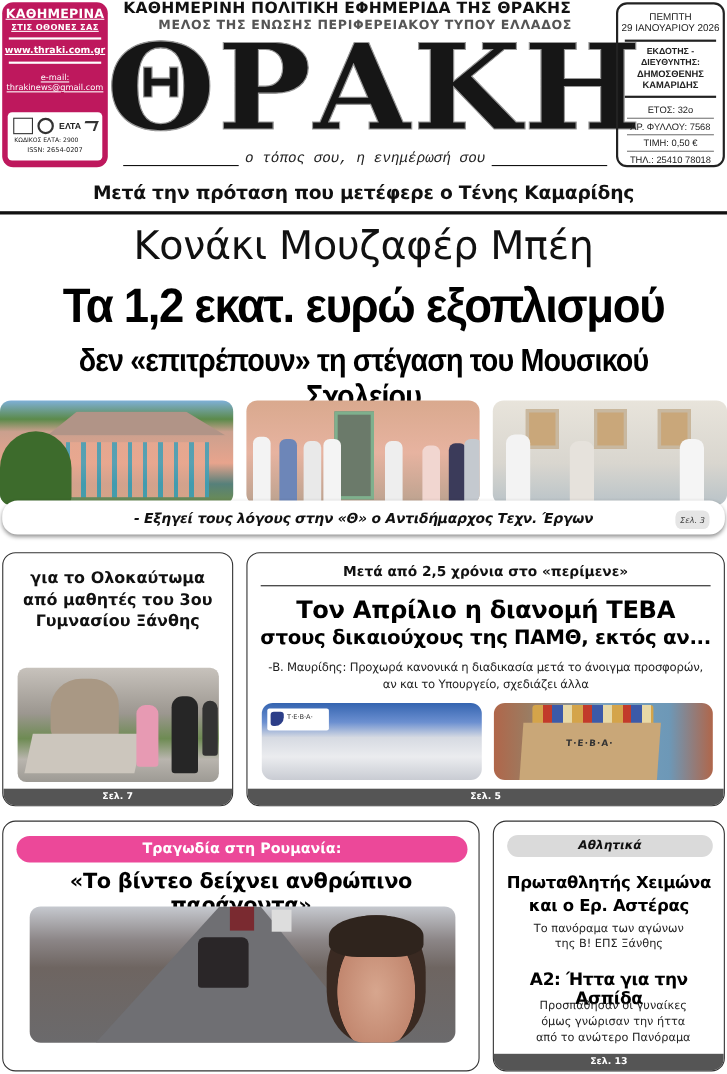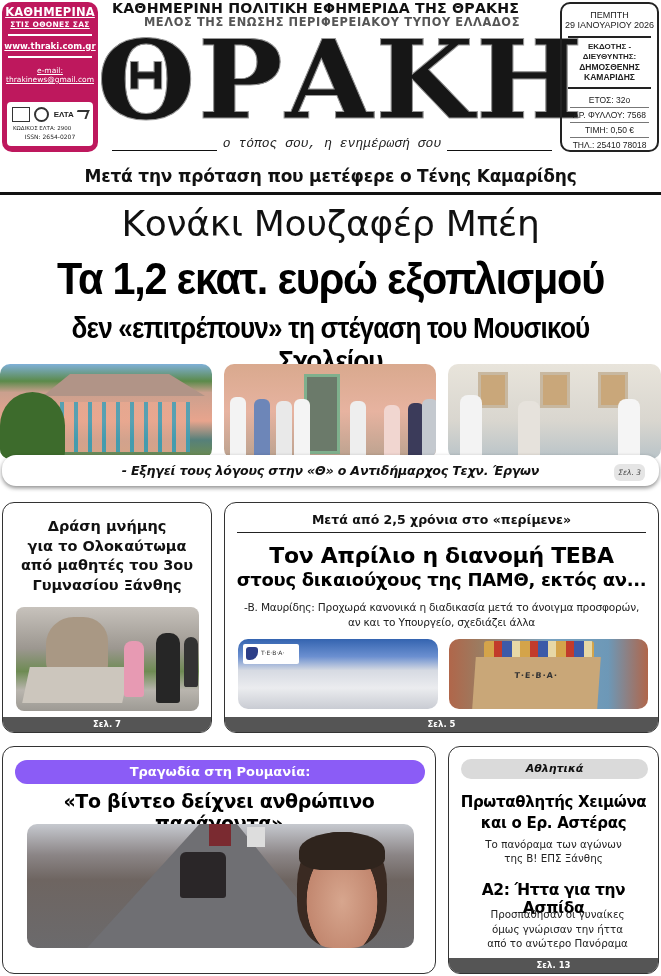--- a/index.html
+++ b/index.html
@@ -160,21 +160,21 @@
   .box-teva .img2 {
     position: absolute; left: 224px; top: 136px; width: 199px; height: 70px; border-radius: 10px;
     background: linear-gradient(90deg,#b0664a 0%,#9c7b60 15%,#7aa2bf 50%,#6d98b7 80%,#b0664a 100%); overflow:hidden;
   }
   .box-teva .img2 .carton { position:absolute; left:25px; top:18px; width:125px; height:52px; background:#c9a778; transform: skewX(-4deg); }
   .box-teva .img2 .carton span { position:absolute; left:40px; top:14px; font-size:8px; color:#333; font-weight:bold; letter-spacing:1px; }
   .box-teva .img2 .goods { position:absolute; left:35px; top:2px; width:110px; height:24px; background: repeating-linear-gradient(90deg,#d4a44a 0 10px,#c23b2b 10px 18px,#3c5aa8 18px 28px,#e7d8a6 28px 36px); border-radius:3px; }
 
   .box-rom { left: 2px; top: 746px; width: 434px; height: 228px; }
   .box-rom .pill {
-    position: absolute; left: 12px; top: 13px; width: 410px; height: 24px; background: #8b5cf6; border-radius: 12px;
+    position: absolute; left: 12px; top: 13px; width: 410px; height: 24px; background: #ec4899; border-radius: 12px;
     color: #fff; font-size: 13px; font-weight: bold; text-align: center; line-height: 24px;
   }
   .box-rom .h {
     position: absolute; left: 0; top: 43px; width: 100%; text-align: center;
     font-size: 19px; font-weight: bold; color: #000; letter-spacing: -0.3px;
   }
   .box-rom .img {
     position: absolute; left: 24px; top: 77px; width: 387px; height: 124px; border-radius: 10px; overflow: hidden;
     background: linear-gradient(180deg,#c6c9cf 0%,#8b8586 25%,#6e6561 45%,#6b6a6c 100%);
   }
@@ -288,21 +288,20 @@
   </div>
 </div>
 
 <div class="caption-bar">
   <span class="cap">- Εξηγεί τους λόγους στην «Θ» ο Αντιδήμαρχος Τεχν. Έργων</span>
   <span class="pg">Σελ. 3</span>
 </div>
 
 <div class="box box-holo">
   <div class="title">
-    <div>Δράση μνήμης</div>
     <div>για το Ολοκαύτωμα</div>
     <div>από μαθητές του 3ου</div>
     <div>Γυμνασίου Ξάνθης</div>
   </div>
   <div class="img">
     <div class="rock"></div>
     <div class="base"></div>
     <div class="girl"></div>
     <div class="girl2"></div>
     <div class="girl3"></div>

